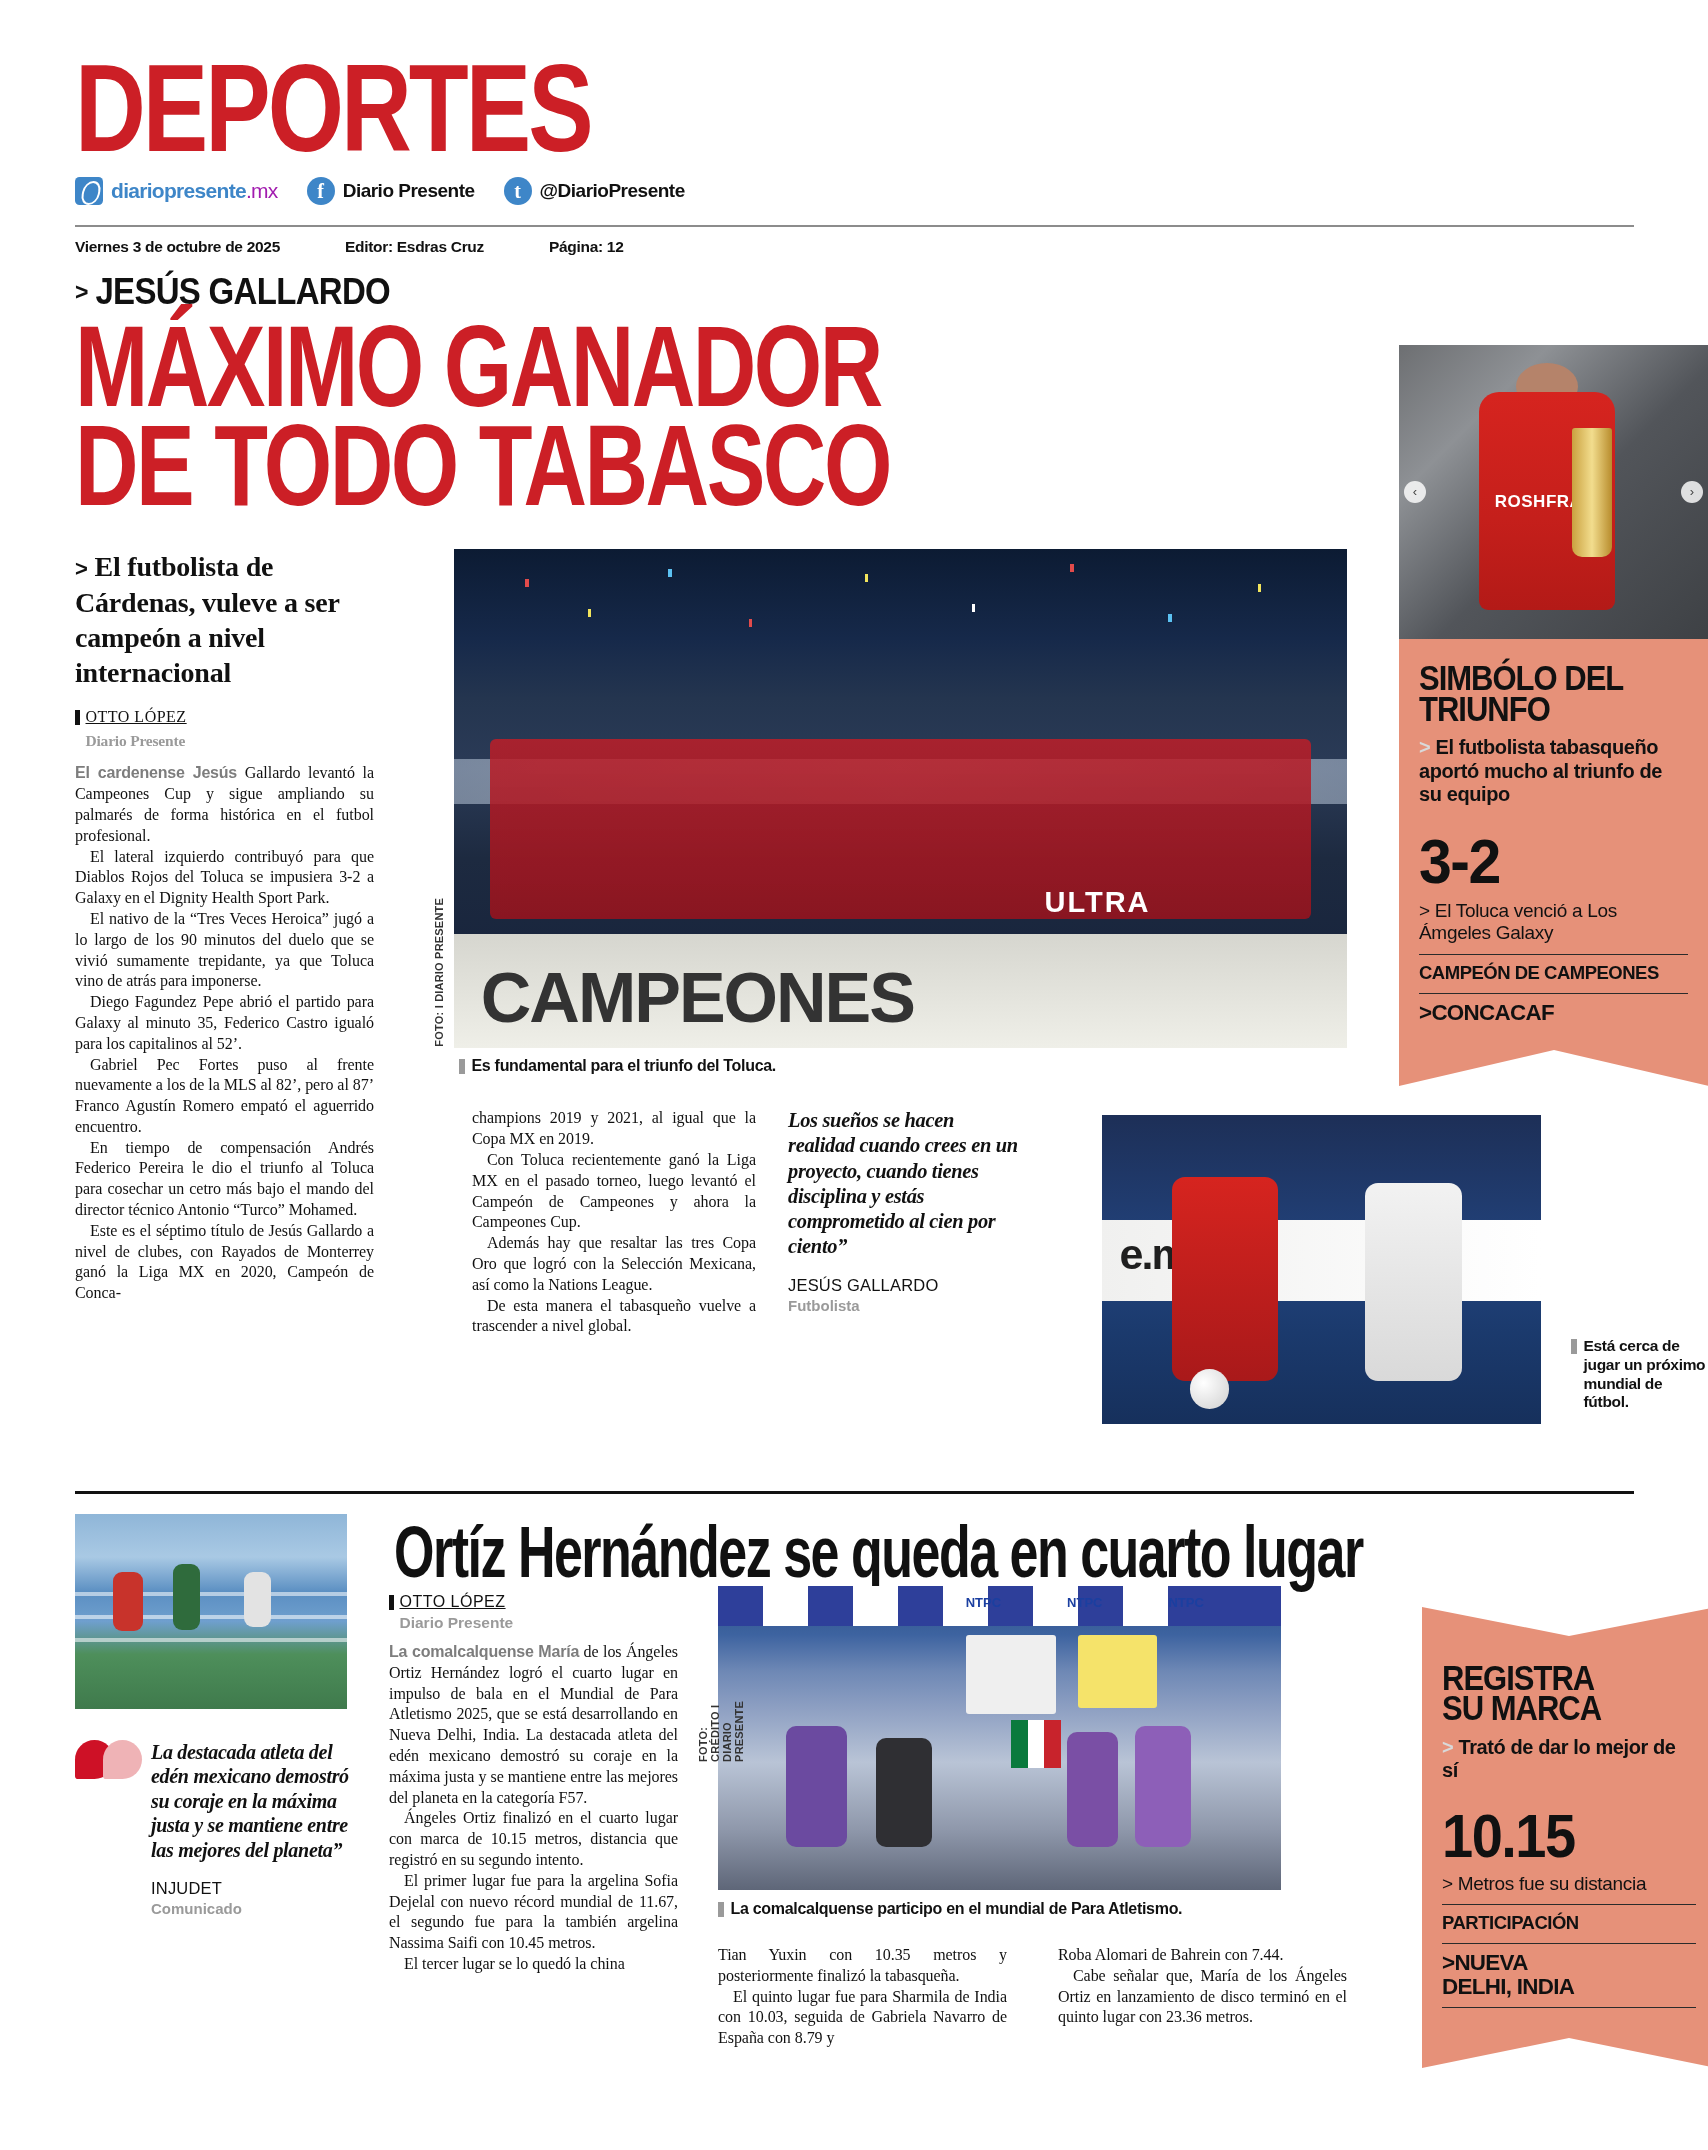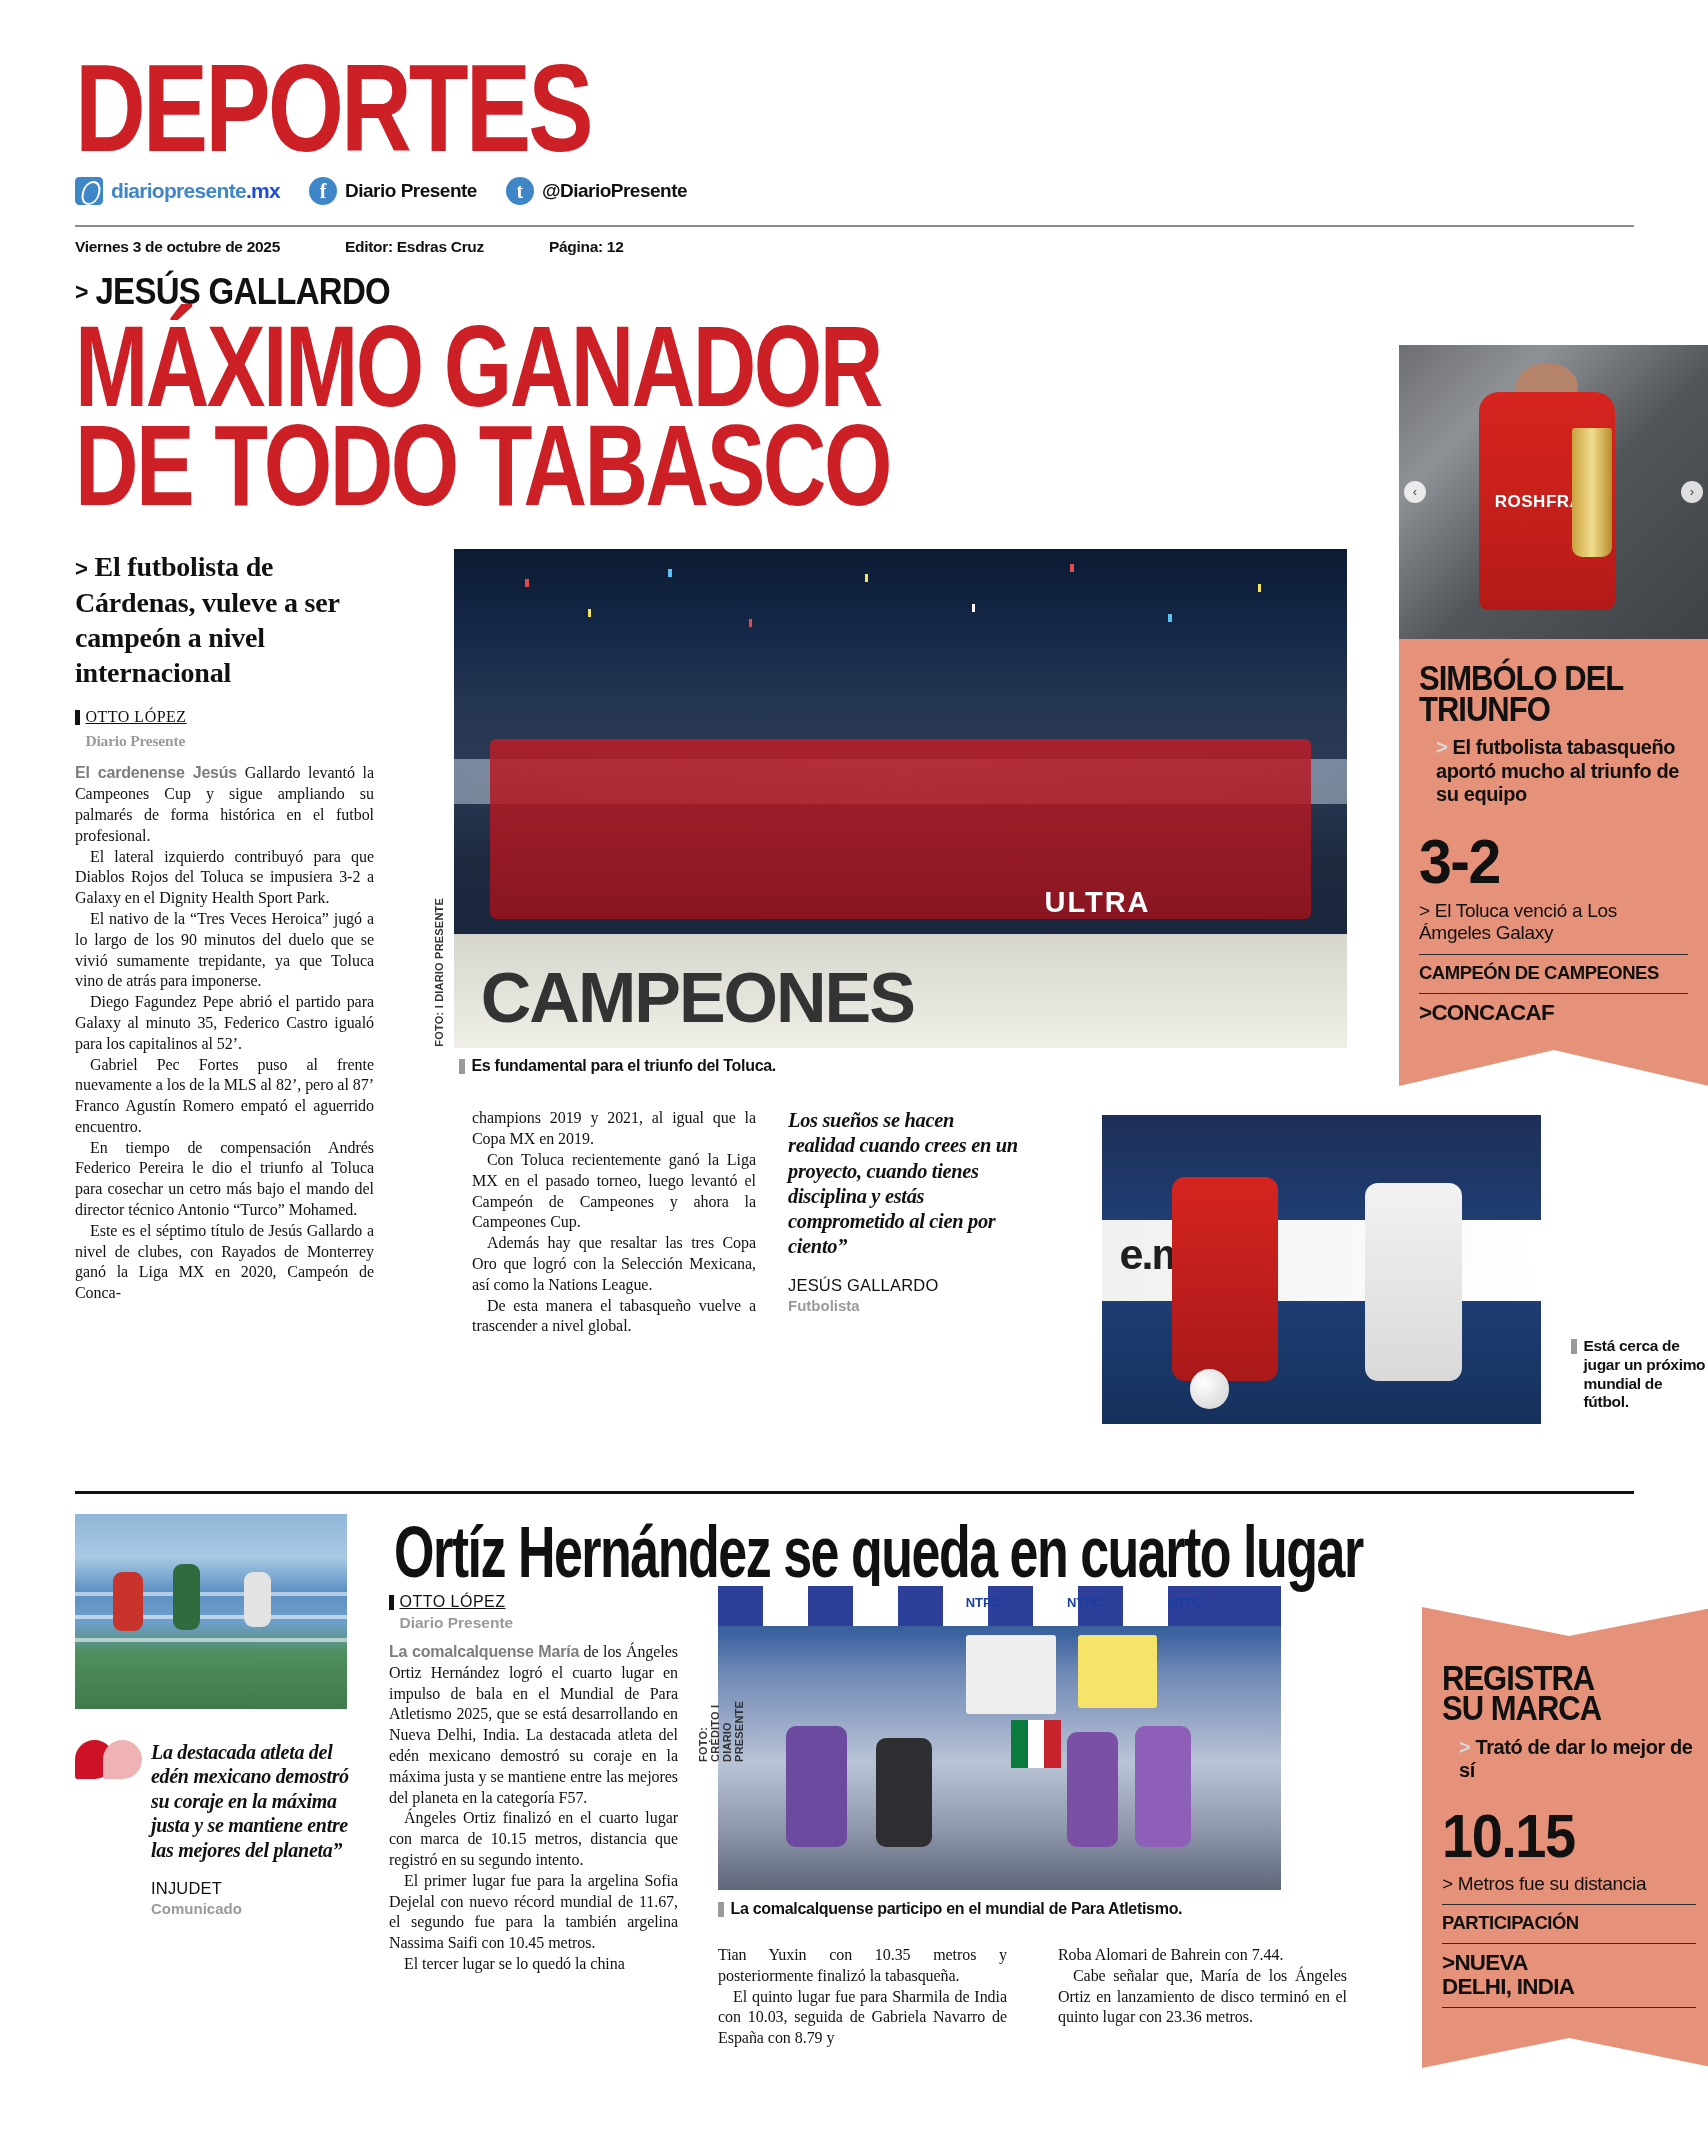--- a/index.html
+++ b/index.html
@@ -32,21 +32,21 @@
   .logo-mark {
     width: 28px; height: 28px; border-radius: 4.5px; background: #3E86C8;
     position: relative; display:inline-block;
   }
   .logo-mark::after {
     content: ""; position: absolute; left: 6.5px; top: 4px;
     width: 14px; height: 20px; border: 2.5px solid #fff; border-radius: 50%/45%;
     transform: skewX(-12deg);
   }
   .logo-text { font-size: 21px; font-weight: bold; color: #3E86C8; letter-spacing: -0.7px; }
-  .logo-text .mx { color: #1d4ed8; font-weight: bold; }
+  .logo-text .mx { color: #a21caf; font-weight: normal; }
   .circle-icon {
     width: 28px; height: 28px; border-radius: 50%; background: #3E86C8;
     color: #fff; font-size: 20px; font-weight: bold; line-height: 28px; text-align: center;
     font-family: "Liberation Serif", serif;
   }
   .social-label { font-size: 19px; font-weight: bold; letter-spacing: -0.5px; color: #111; }
 
   .rule-thick { border-top: 2.5px solid #8c8c8c; margin-top: 20px; }
   .dateline { display: flex; gap: 65px; padding: 11px 0 6px; font-size: 15.5px; font-weight: bold; letter-spacing: -0.3px; }
 
@@ -123,21 +123,21 @@
   .box-salmon { background: #E69179; padding: 23px 20px 26px 20px; position: relative; }
   .box-salmon.tag-bottom::after {
     content: ""; position: absolute; bottom: -36px; left: 0; width: 0; height: 0;
     border-left: 155px solid #E69179; border-right: 155px solid #E69179;
     border-bottom: 36px solid transparent;
   }
   .box-title {
     font-size: 31px; font-weight: bold; line-height: 0.98; letter-spacing: -1px;
     transform: scaleY(1.12); transform-origin: left top; display: block;
   }
-  .box-sub { font-size: 20px; font-weight: bold; line-height: 1.18; letter-spacing: -0.4px; margin-top: 13px; margin-left: 17px; }
+  .box-sub { font-size: 20px; font-weight: bold; line-height: 1.18; letter-spacing: -0.4px; margin-top: 13px; }
   .box-sub .g { color: #d9d9d9; }
   .box-big { font-size: 59px; font-weight: bold; letter-spacing: -1.5px; line-height: 1; margin-top: 23px;
              transform: scaleY(1.08); transform-origin: left top; display:block;}
   .box-note { font-size: 19px; font-weight: 500; line-height: 1.18; letter-spacing: -0.3px; margin-top: 11px; }
   .hr-dark { border-top: 1.5px solid #2b2b2b; margin: 9px 0 7px; }
   .box-label { font-size: 18.5px; font-weight: bold; letter-spacing: -0.5px; }
   .box-value { font-size: 22.4px; font-weight: bold; letter-spacing: -0.7px; line-height: 1.05; }
 
   .photo-small {
     position: absolute; left: 1027px; top: 566px; width: 439px; height: 309px; overflow: hidden;

